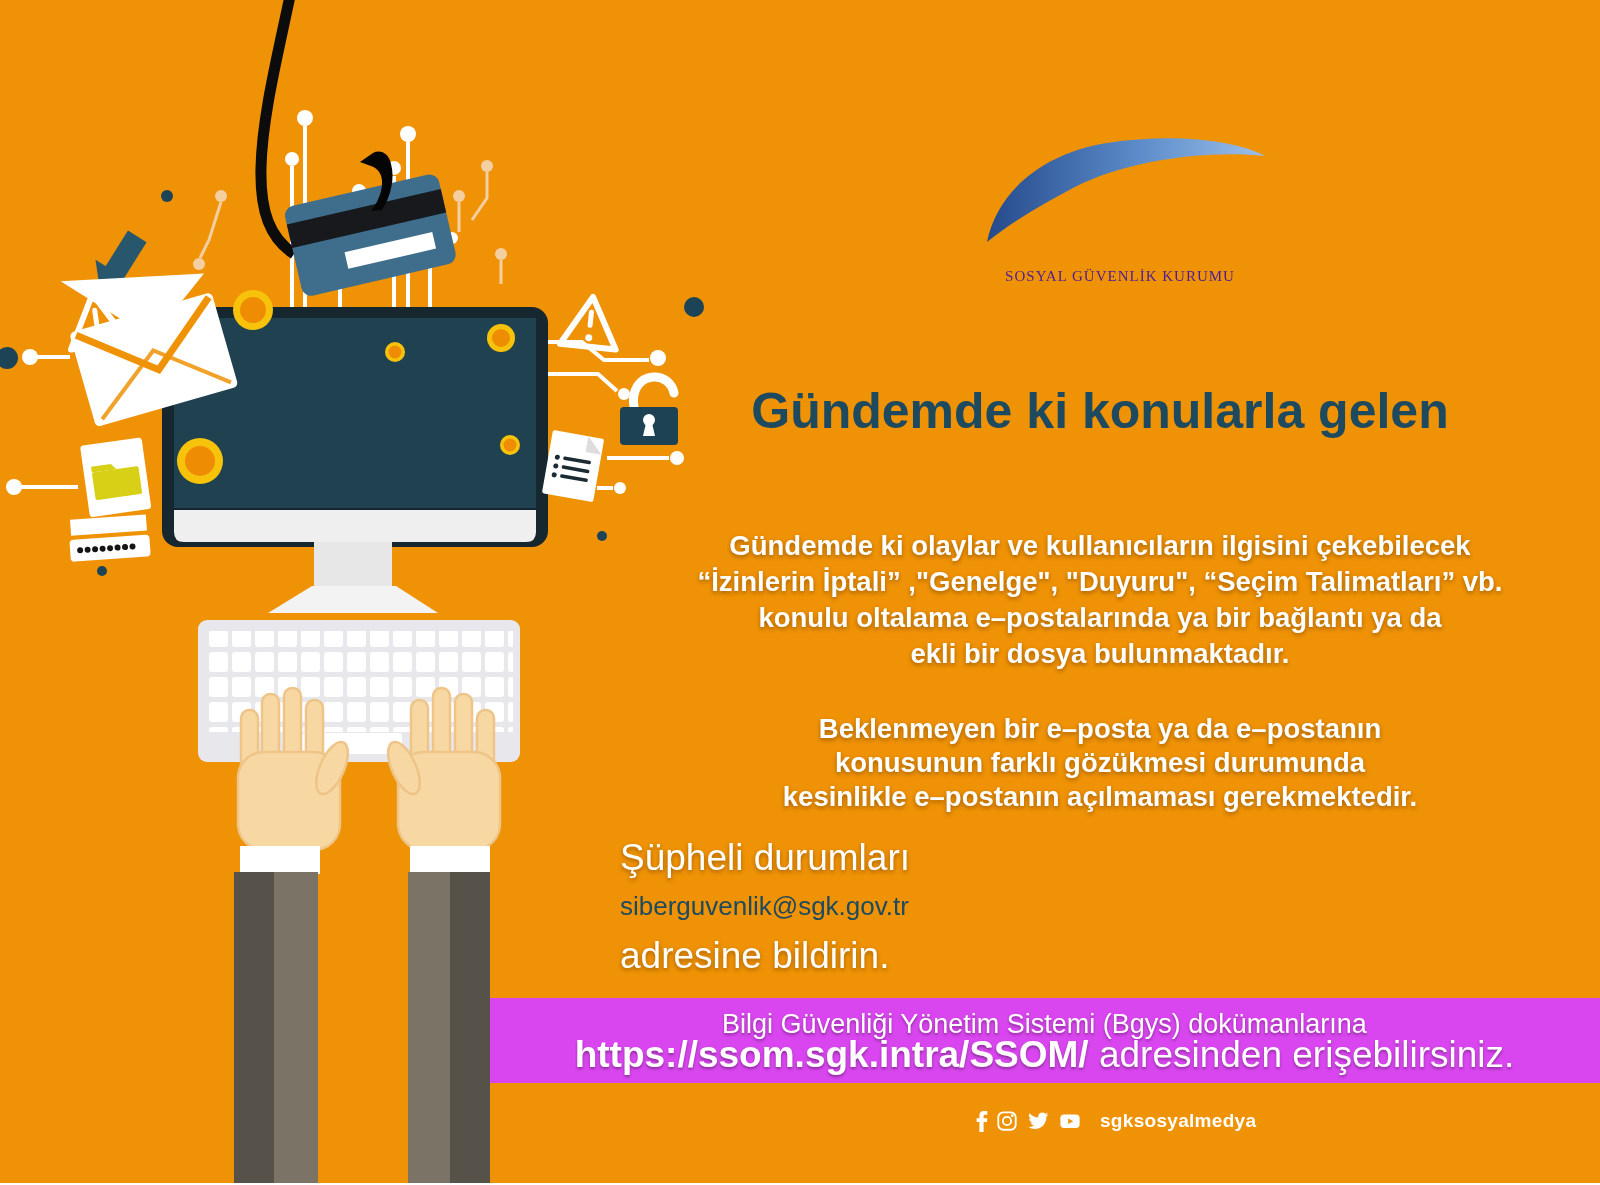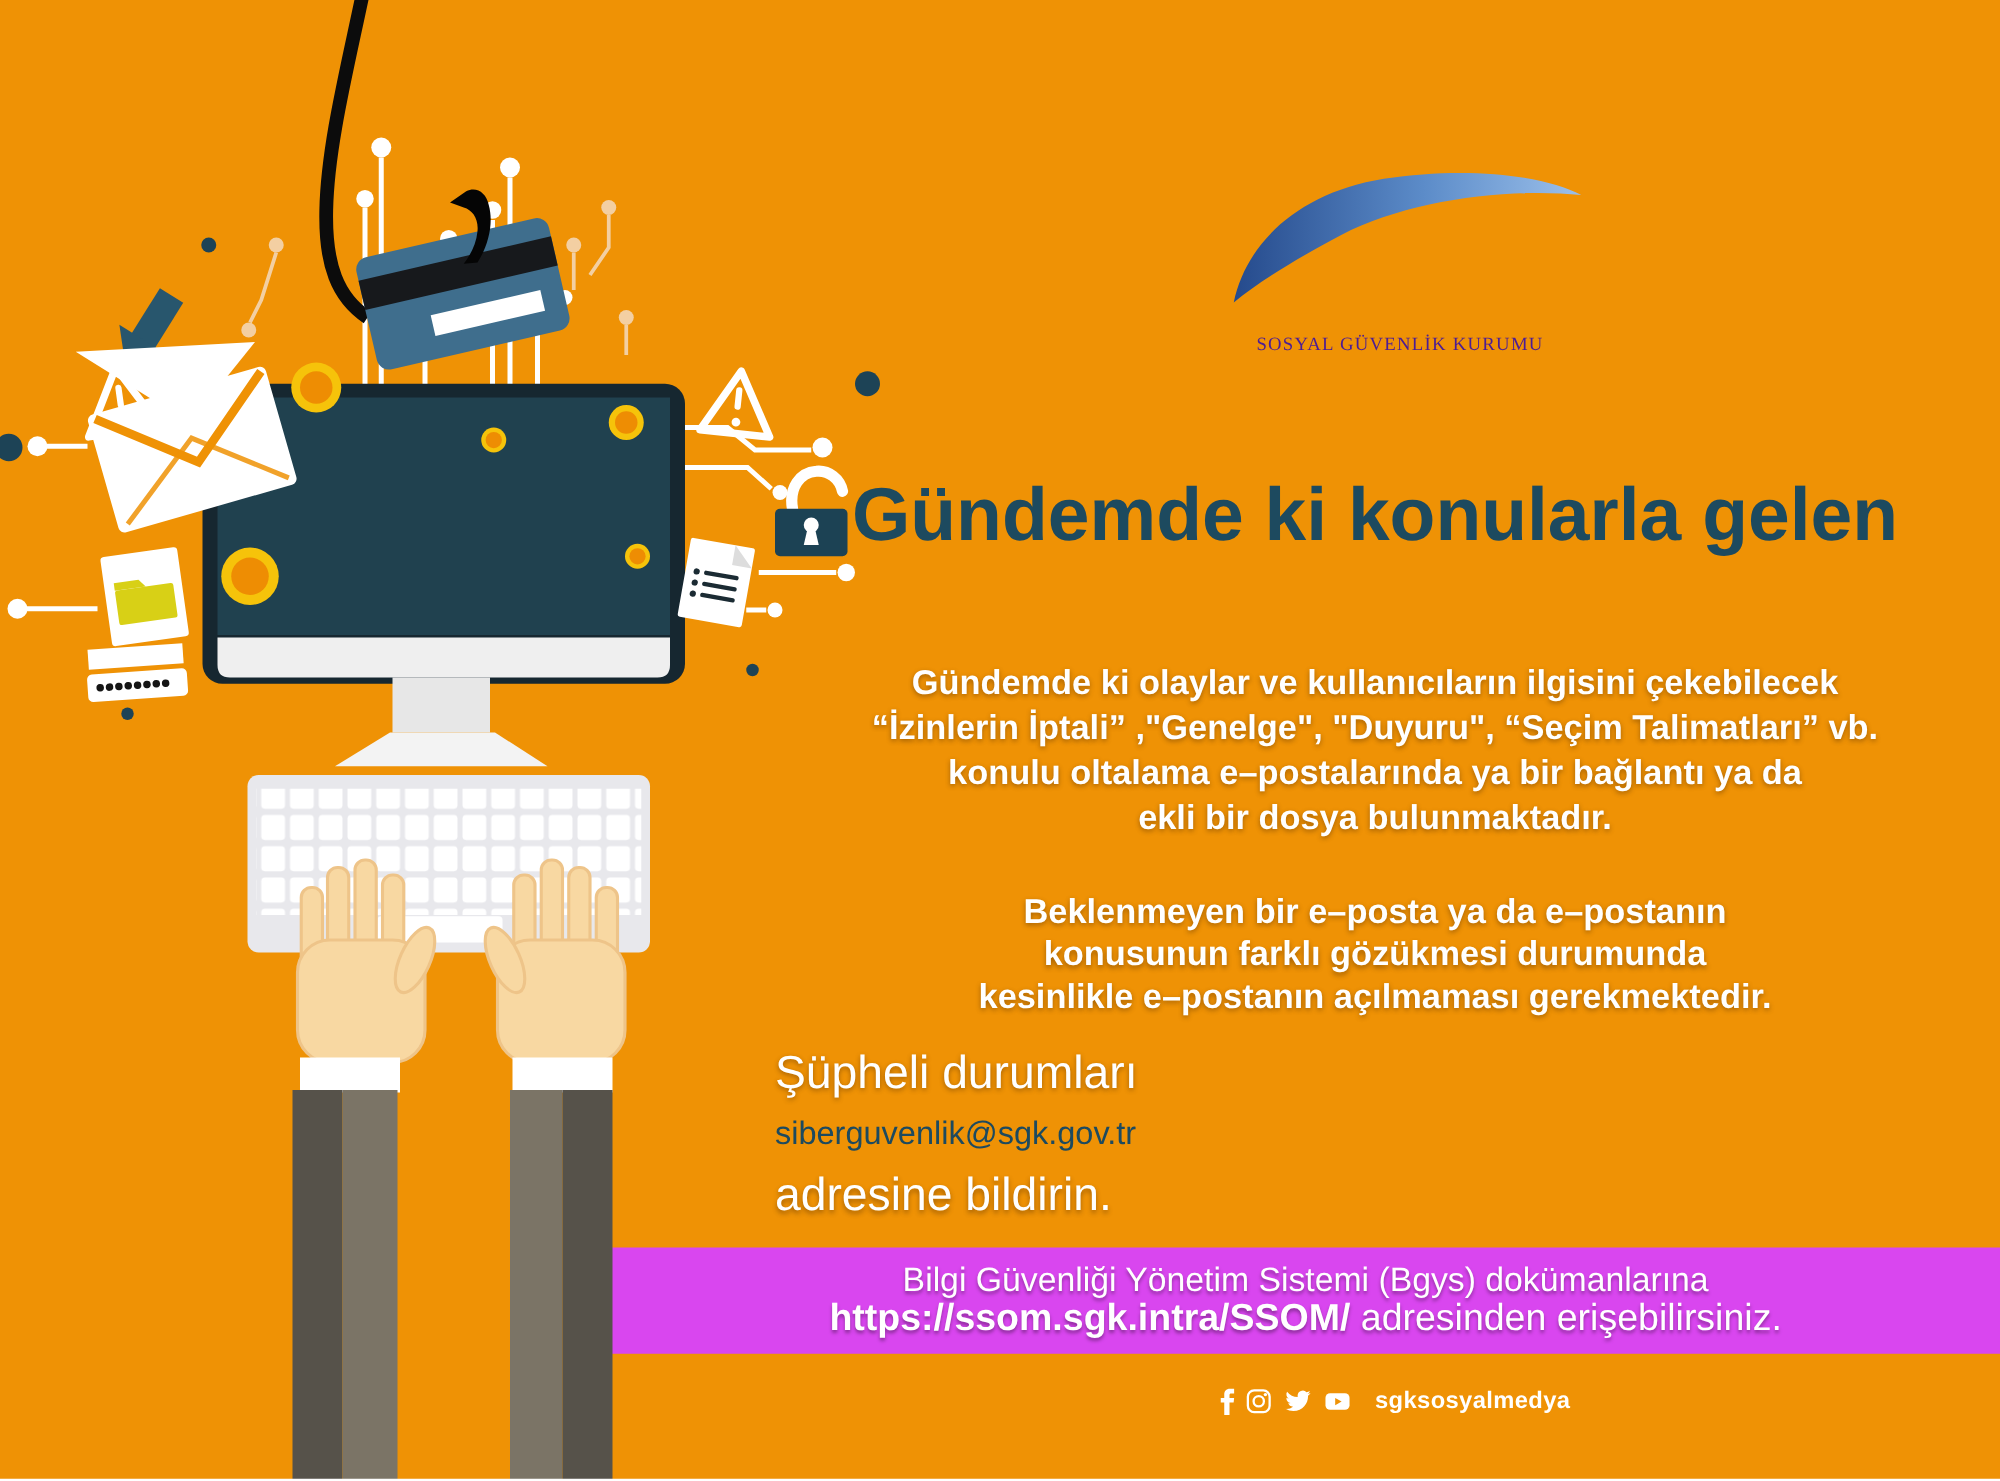--- a/index.html
+++ b/index.html
@@ -3,39 +3,39 @@
 <meta charset="utf-8">
 <style>
   html,body{margin:0;padding:0;background:#555;}
   #poster{position:relative;width:1600px;height:1185px;background:#ef9205;overflow:hidden;
           font-family:"Liberation Sans","DejaVu Sans",sans-serif;}
   
   .banner{position:absolute;left:489px;top:998px;width:1111px;height:85px;background:#d946ef;
           color:#fff;text-align:center;box-sizing:border-box;padding-top:11px;z-index:1;
           text-shadow:0 2px 3px rgba(0,0,0,.35);}
   .banner-l1{font-size:27px;font-weight:400;line-height:30px;}
-  .banner-l2{font-size:30px;font-weight:400;line-height:32px;}
+  .banner-l2{font-size:37px;font-weight:400;line-height:32px;}
   .banner-url{font-weight:800;}
   
   .illus{position:absolute;left:0;top:0;z-index:2;pointer-events:none;}
   
   .logo{position:absolute;left:965px;top:130px;width:310px;height:160px;z-index:3;}
   .swoosh{position:absolute;left:12px;top:0;width:290px;height:118px;}
   .logo-acronym{position:absolute;left:0;right:0;top:52px;text-align:center;
         font-family:"Liberation Serif","DejaVu Serif",serif;font-size:84px;line-height:84px;
         font-weight:700;color:#4a80c0;letter-spacing:-2px;}
   .logo-subtext{position:absolute;left:0;right:0;top:138px;text-align:center;
         font-family:"Liberation Serif","DejaVu Serif",serif;font-size:15px;letter-spacing:1px;
         font-weight:400;color:#4c1d95;}
   
   .headline{position:absolute;left:600px;top:288px;width:1000px;text-align:center;z-index:3;
         font-size:61px;font-weight:800;color:#fff;letter-spacing:1px;
         text-shadow:0 4px 7px rgba(70,35,0,.5);}
   .subheadline{position:absolute;left:600px;top:381px;width:1000px;text-align:center;z-index:3;
-        font-size:60px;line-height:61px;font-weight:800;color:#1d4a5f;}
+        font-size:50px;line-height:61px;font-weight:800;color:#1d4a5f;}
   .para{position:absolute;left:590px;width:1020px;text-align:center;z-index:3;color:#fff;
         font-weight:700;text-shadow:0 2px 4px rgba(70,35,0,.45);}
   .para1{top:528px;font-size:27.5px;line-height:36px;}
   .para2{top:712px;font-size:27.5px;line-height:34px;}
   .report{position:absolute;left:620px;top:833px;width:1000px;z-index:3;
         font-size:37px;line-height:49px;font-weight:400;color:#fff;
         text-shadow:0 2px 4px rgba(70,35,0,.45);}
   .report-email{display:block;font-size:26px;color:#1d4a5f;text-shadow:none;}
   .line{display:block;}
   

